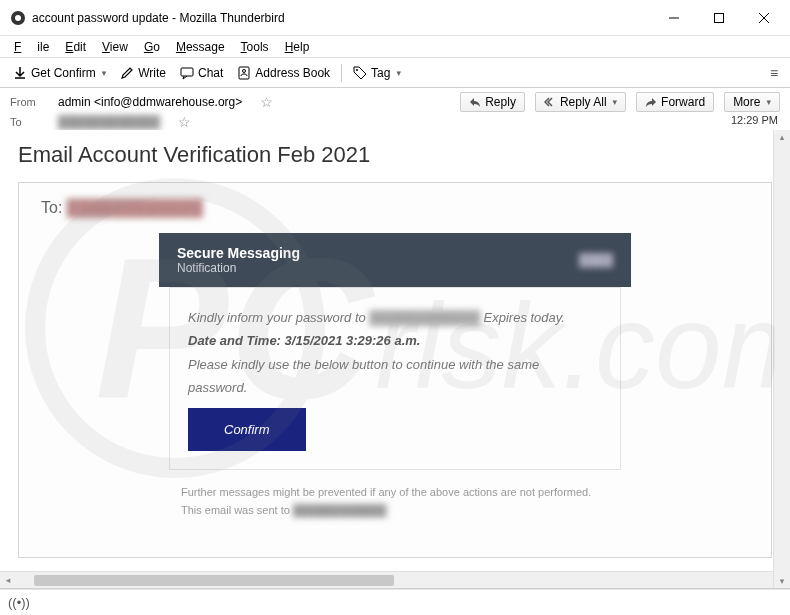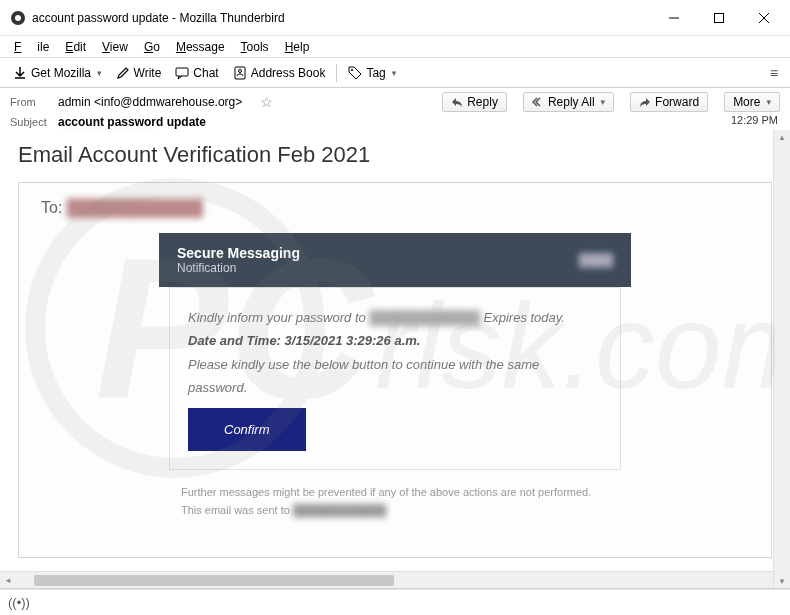--- a/index.html
+++ b/index.html
@@ -26,21 +26,21 @@
 .toolbar .spacer { flex: 1; }
 .tb-menu { width: 20px; text-align: center; font-size: 14px; color: #555; }
 
 
 .header-pane { padding: 4px 10px 6px 10px; border-bottom: 1px solid #d0d0d0; font-size: 12px; position: relative; }
 .hdr-row { display: flex; align-items: center; min-height: 20px; }
 .hdr-label { width: 48px; text-align: left; color: #666; font-size: 11px; padding-right: 6px; }
 .hdr-value { color: #000; display: flex; align-items: center; gap: 18px; }
 .hdr-value .blurred { filter: blur(3px); color: #999; }
 .star { color: #888; font-size: 14px; }
-.action-bar { position: absolute; right: 10px; top: 4px; display: flex; gap: 16px; }
+.action-bar { position: absolute; right: 10px; top: 4px; display: flex; gap: 10px; }
 .act-btn { border: 1px solid #ccc; background: linear-gradient(#fdfdfd,#f0f0f0); padding: 2px 8px; font-size: 12px; display: flex; align-items: center; gap: 4px; border-radius: 2px; }
 .act-btn .ico { width: 12px; height: 12px; }
 .time { position: absolute; right: 12px; top: 26px; font-size: 11px; color: #333; }
 
 
 .body-area { position: absolute; left: 0; right: 0; top: 130px; bottom: 26px; border-bottom: 1px solid #d0d0d0; overflow: hidden; background: #fff; }
 .body-inner { padding: 12px 18px; }
 .msg-title { font-size: 22px; font-weight: 400; color: #333; margin-bottom: 14px; }
 .msg-frame { border: 1px solid #d5d5d5; background: #fdfdfd; }
 .to-strip { padding: 16px 22px; font-size: 16px; color: #666; }
@@ -114,21 +114,21 @@
   <span><u>H</u>elp</span>
 </div>
 
 <div class="toolbar">
   <div class="tb-btn">
     <span class="ico">
         <svg viewBox="0 0 14 14">
           <path d="M7 1v8M3 6l4 4 4-4M2 12h10" fill="none" stroke="#000" stroke-width="1.5"></path>
         </svg>
       </span>
-    <span>Get Mozilla</span>
+    <span>Get Confirm</span>
     <span class="tb-dd">▾</span>
   </div>
   <div class="tb-btn">
     <span class="ico">
         <svg viewBox="0 0 14 14">
           <path d="M2 12l1-3 7-7 2 2-7 7-3 1z" fill="none" stroke="#000" stroke-width="1.2"></path>
         </svg>
       </span>
     <span>Write</span>
   </div>
@@ -166,26 +166,20 @@
   <div class="tb-menu">≡</div>
 </div>
 
 <div class="header-pane">
   <div class="hdr-row">
     <div class="hdr-label">From</div>
     <div class="hdr-value">
       <span>admin &lt;info@ddmwarehouse.org&gt;</span>
       <span class="star">☆</span>
     </div>
-  </div>
-  <div class="hdr-row">
-    <div class="hdr-label">Subject</div>
-    <div class="hdr-value">
-        <b>account password update</b>
-      </div>
   </div>
   <div class="hdr-row">
     <div class="hdr-label">To</div>
     <div class="hdr-value">
       <span class="blurred">████████████</span>
       <span class="star">☆</span>
     </div>
   </div>
 
   <div class="action-bar">

